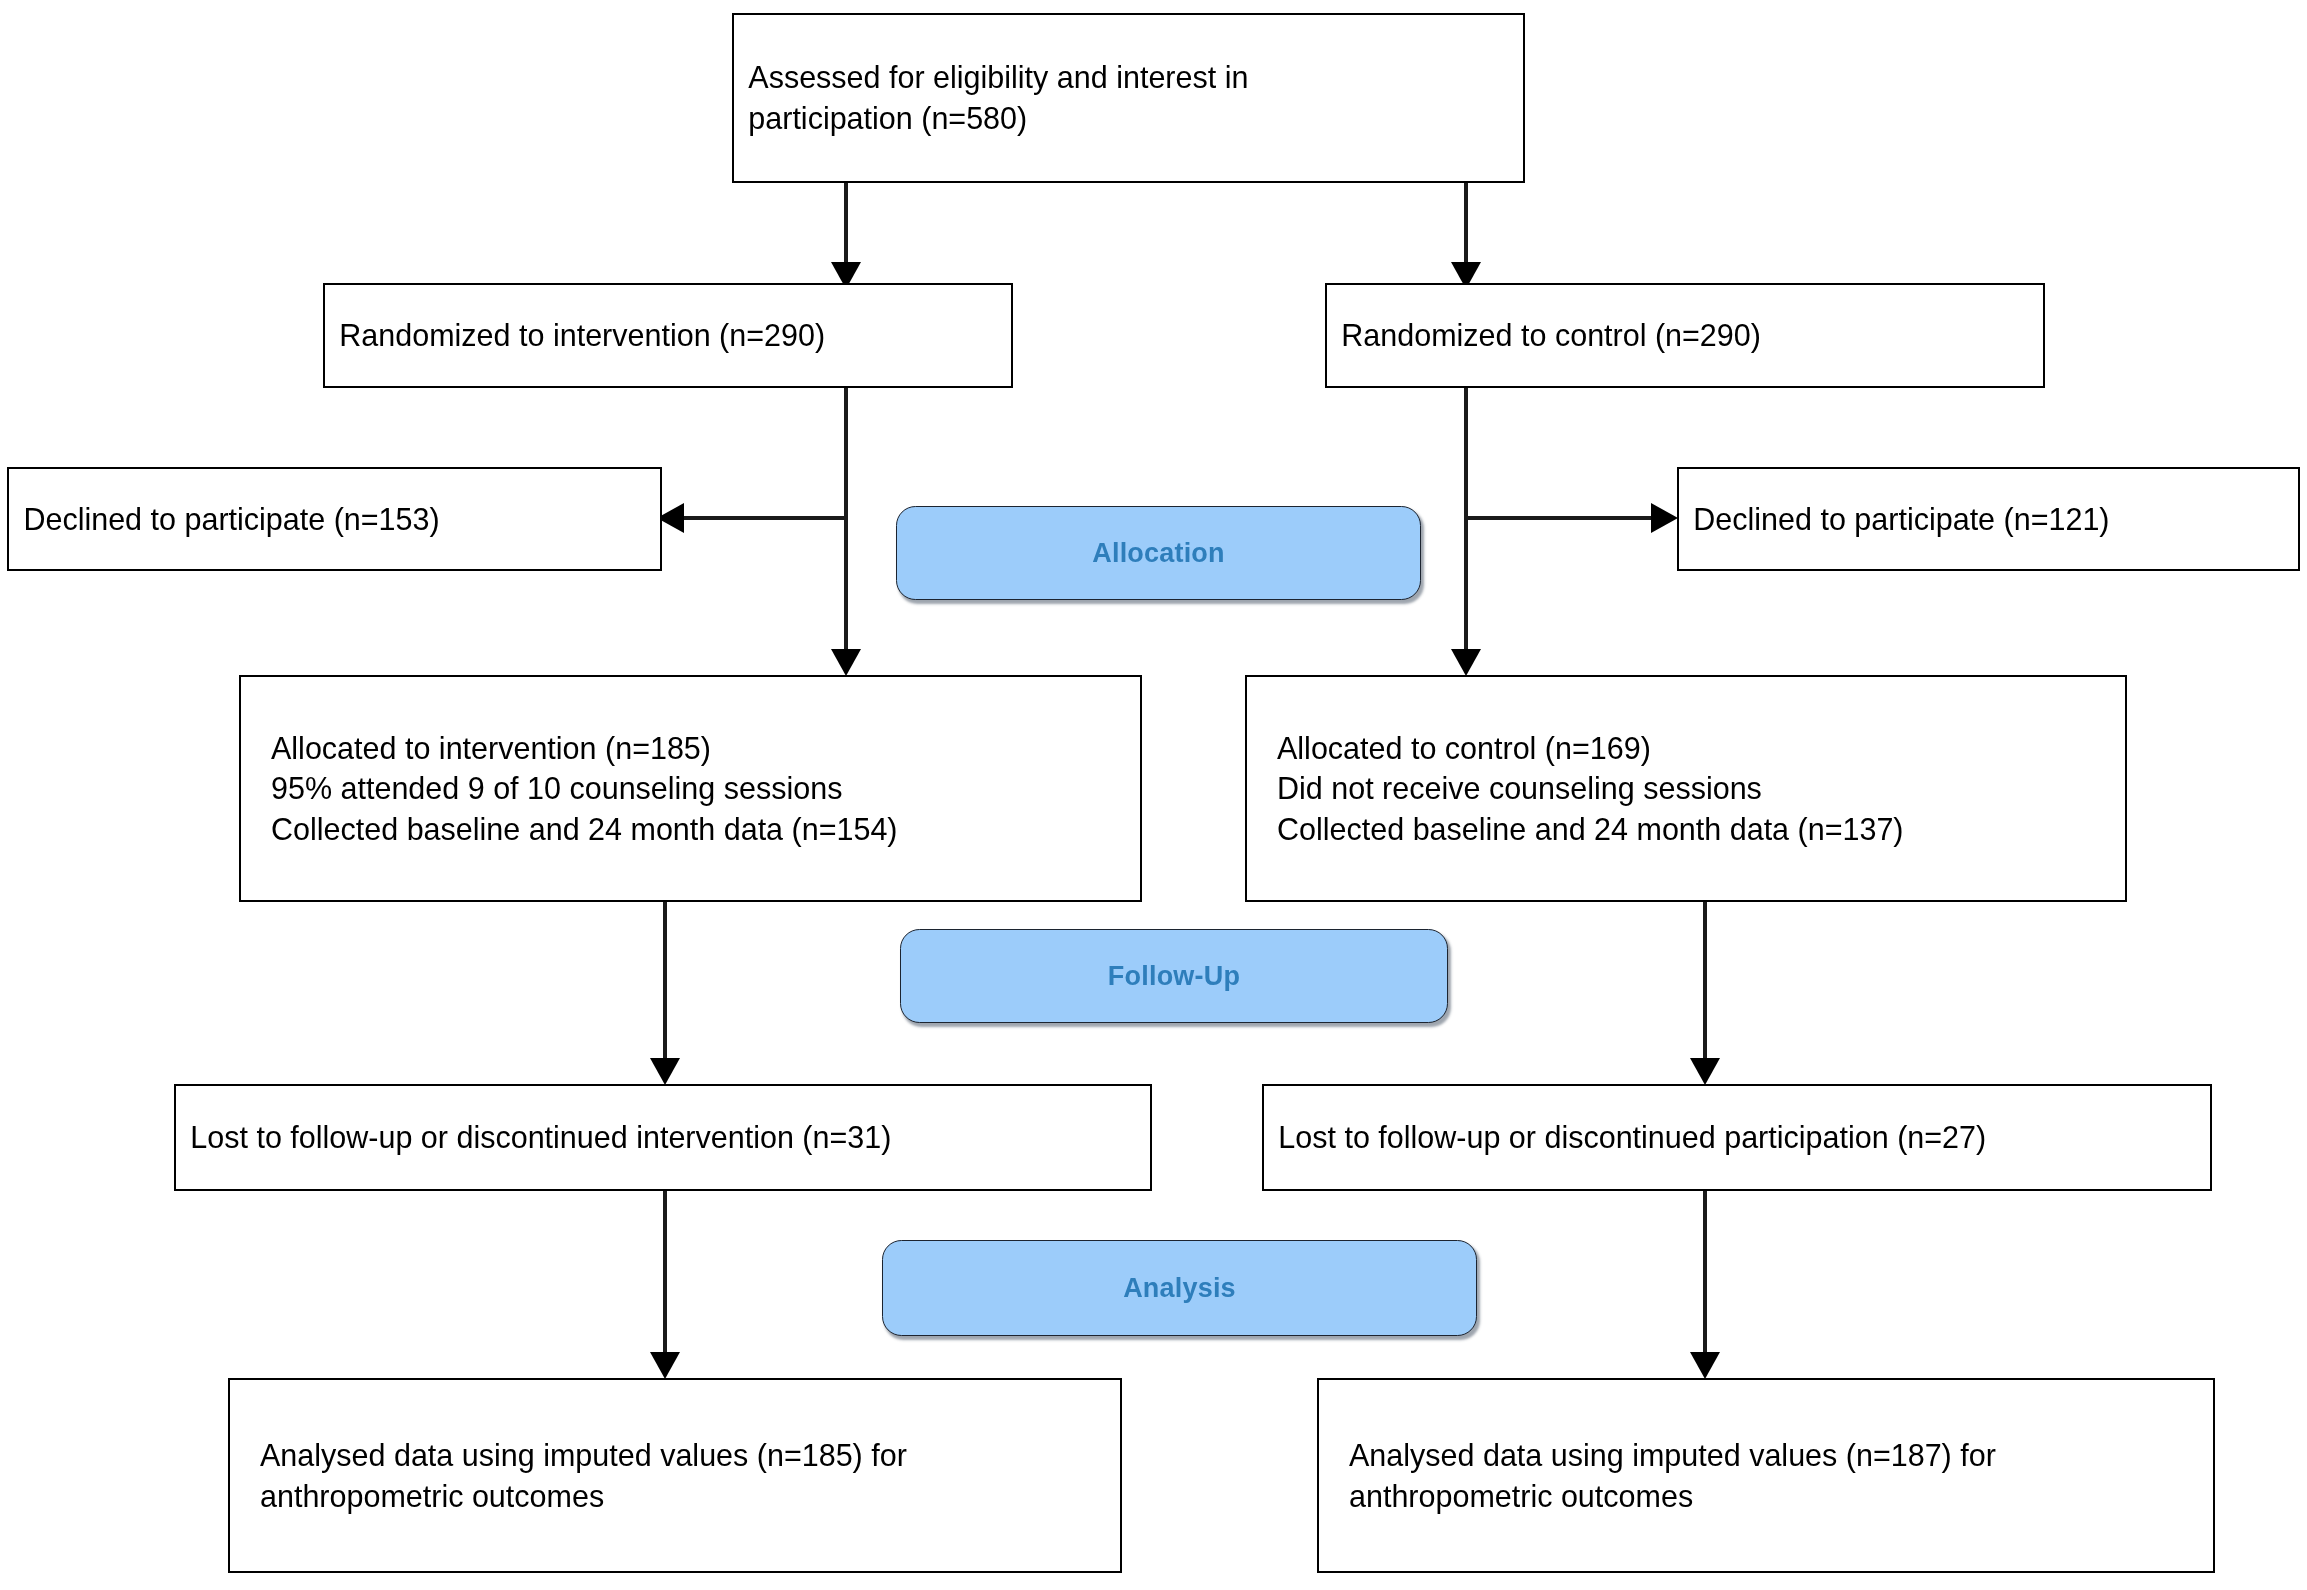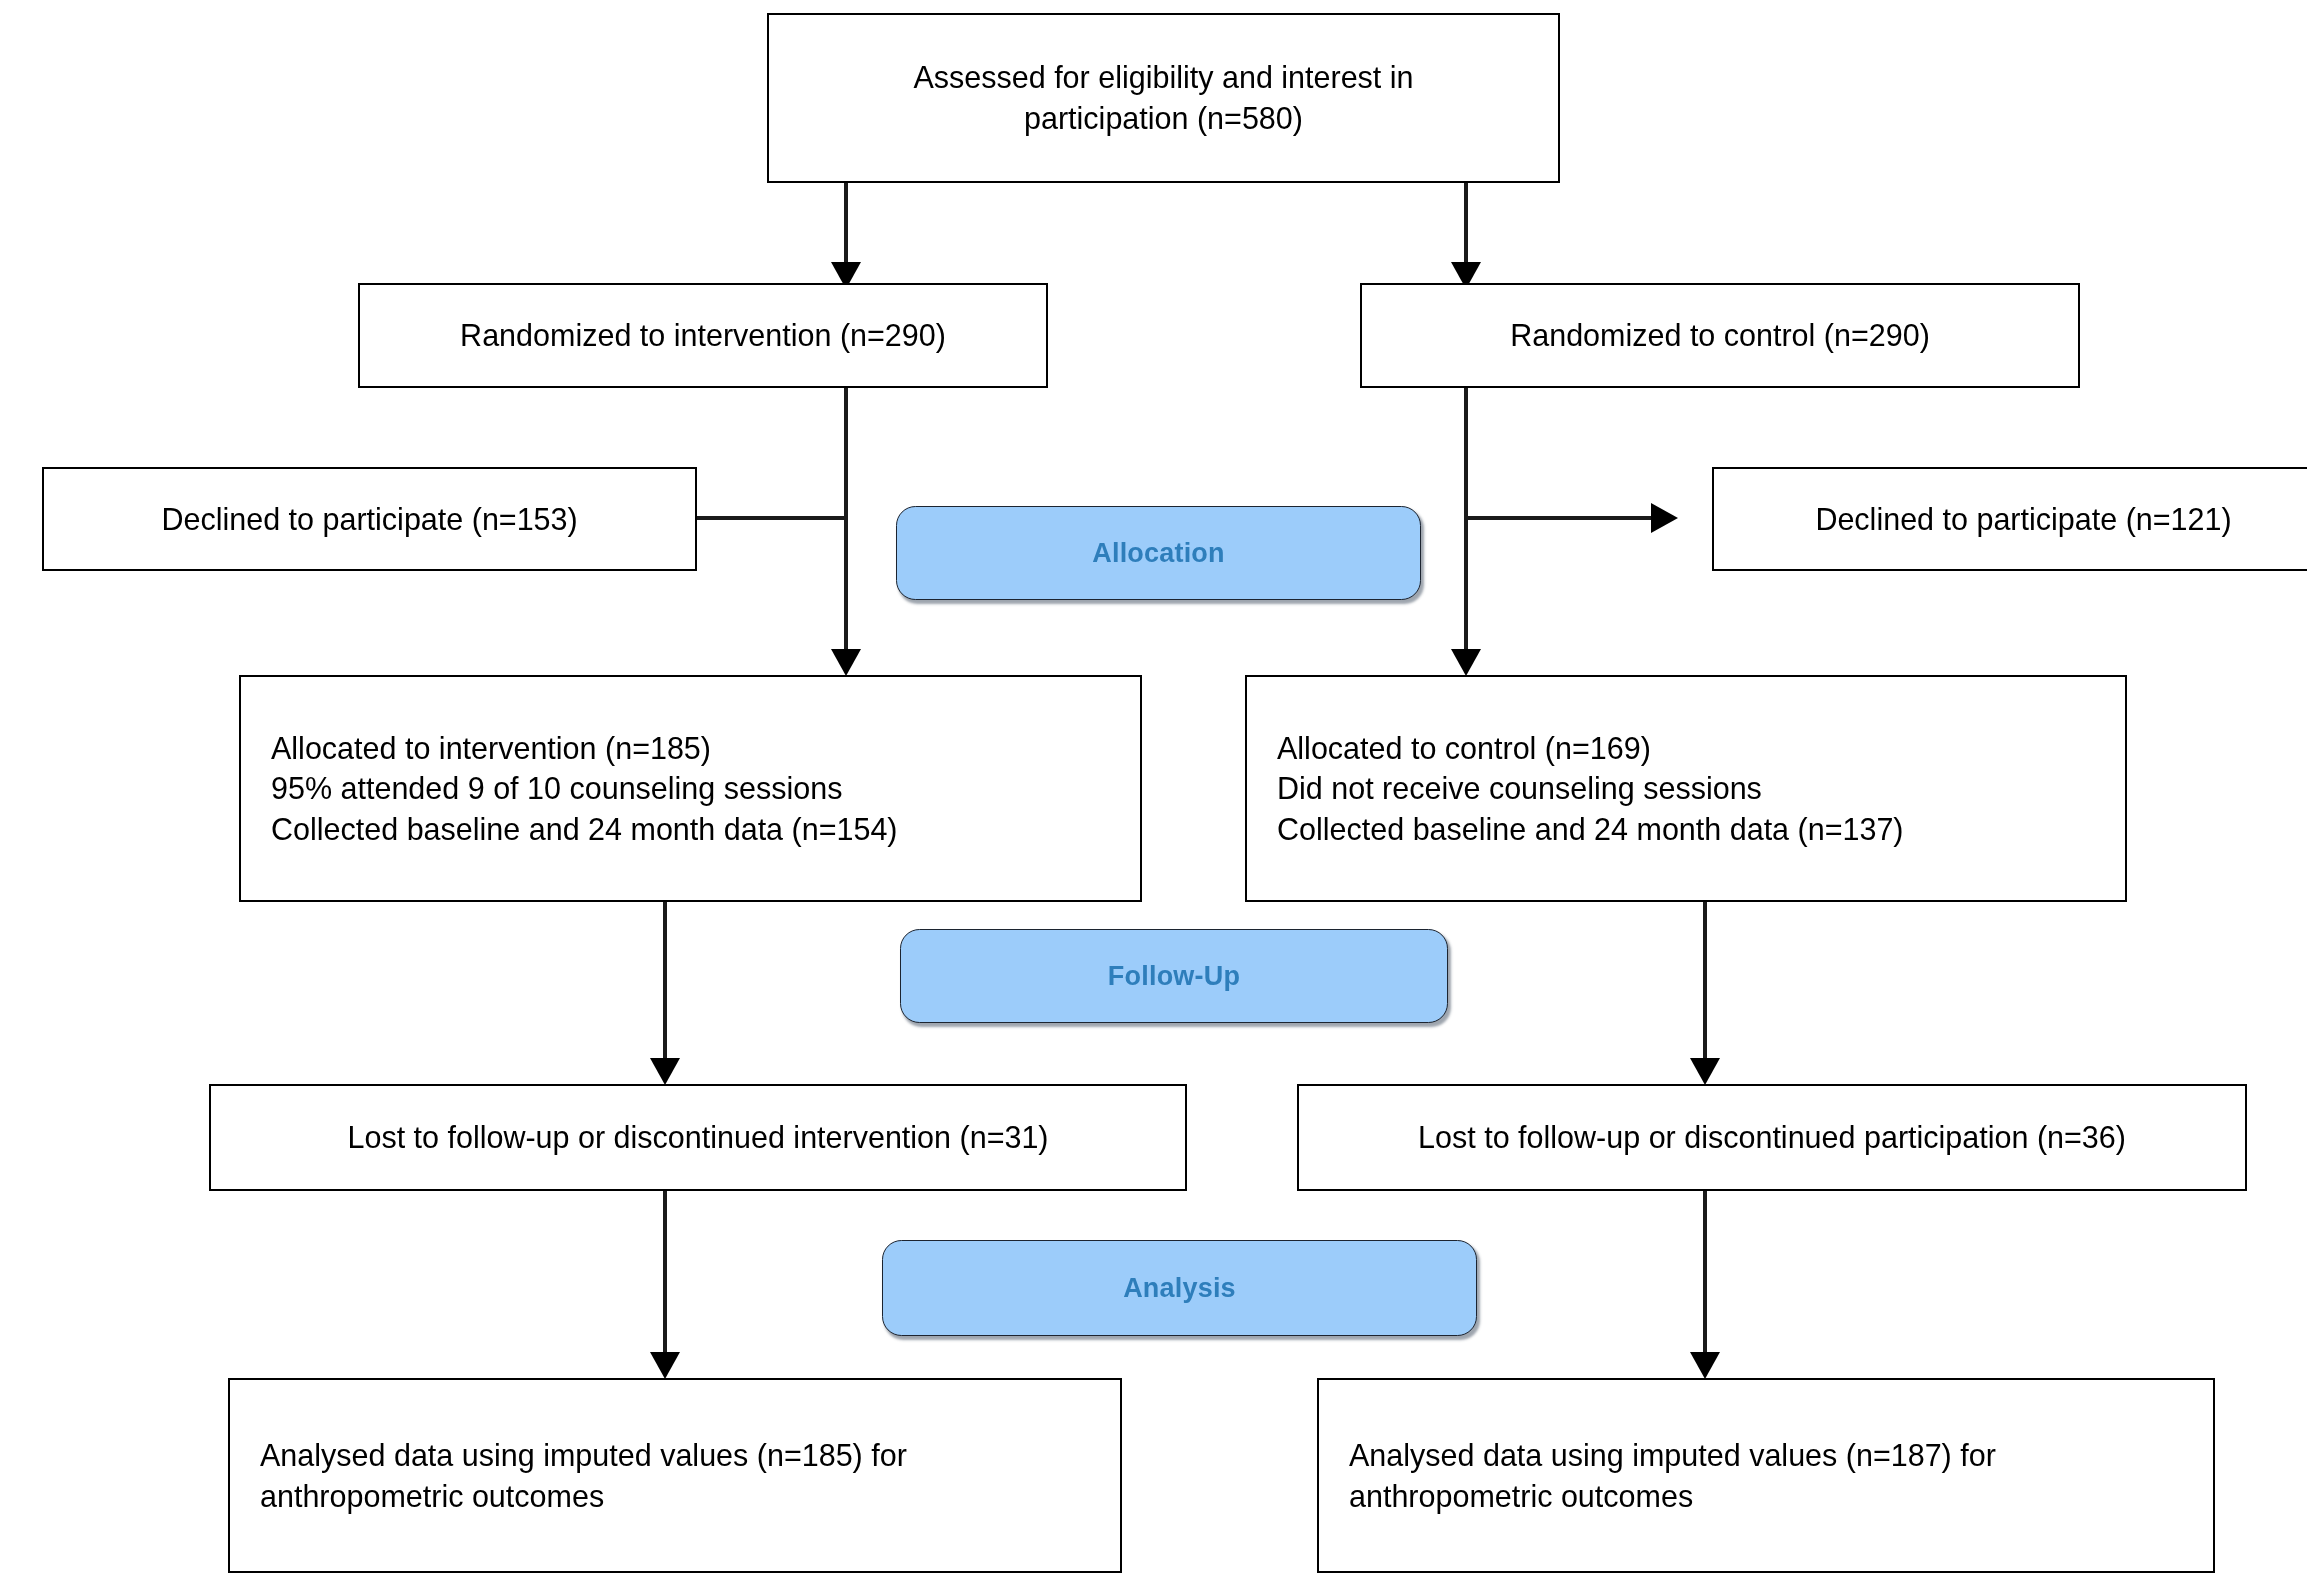--- a/index.html
+++ b/index.html
@@ -20,22 +20,20 @@
   .node {
     position: absolute;
     box-sizing: border-box;
     background: #ffffff;
     border: 2.6px solid #000000;
     display: flex;
     align-items: center;
   }
   .node.center {
     justify-content: center;
-    text-align: center;
-    margin-left: 35px;
   }
   .node.left {
     justify-content: flex-start;
     text-align: left;
   }
   .node-text {
     font-size: 30.5px;
     line-height: 1.33;
     color: #000000;
     width: 100%;
@@ -159,21 +157,21 @@
   <div class="arrow-down" style="left:650px; top:1058px;"></div>
 
   <div class="conn vline" style="left:1703px; top:902px; width:3.9px; height:176px;"></div>
   <div class="arrow-down" style="left:1690px; top:1058px;"></div>
 
   <div class="node center" style="left:174px; top:1084px; width:978px; height:107px;">
     <div class="node-text">Lost to follow-up or discontinued intervention (n=31)</div>
   </div>
 
   <div class="node center" style="left:1262px; top:1084px; width:950px; height:107px;">
-    <div class="node-text">Lost to follow-up or discontinued participation (n=36)</div>
+    <div class="node-text">Lost to follow-up or discontinued participation (n=27)</div>
   </div>
 
   <div class="stage-badge" style="left:882px; top:1240px; width:595px; height:96px;">
     <span class="badge-text">Analysis</span>
   </div>
 
   <div class="conn vline" style="left:663px; top:1191px; width:3.9px; height:180px;"></div>
   <div class="arrow-down" style="left:650px; top:1352px;"></div>
 
   <div class="conn vline" style="left:1703px; top:1191px; width:3.9px; height:180px;"></div>

